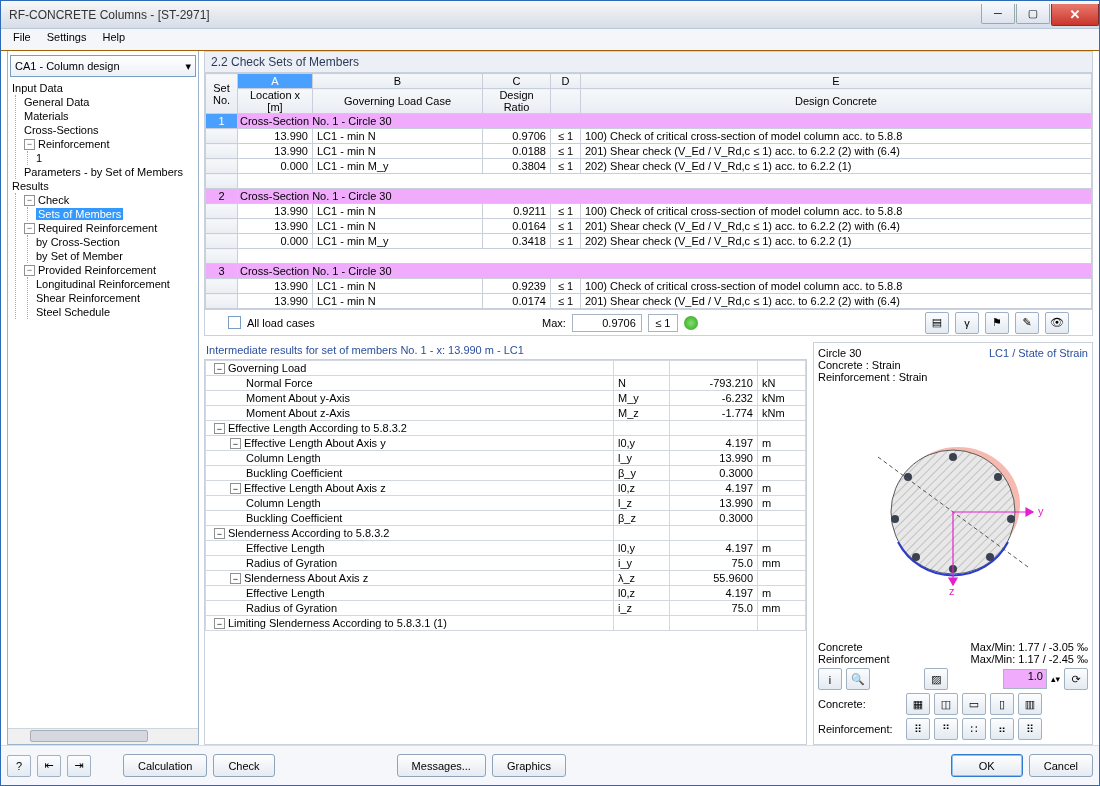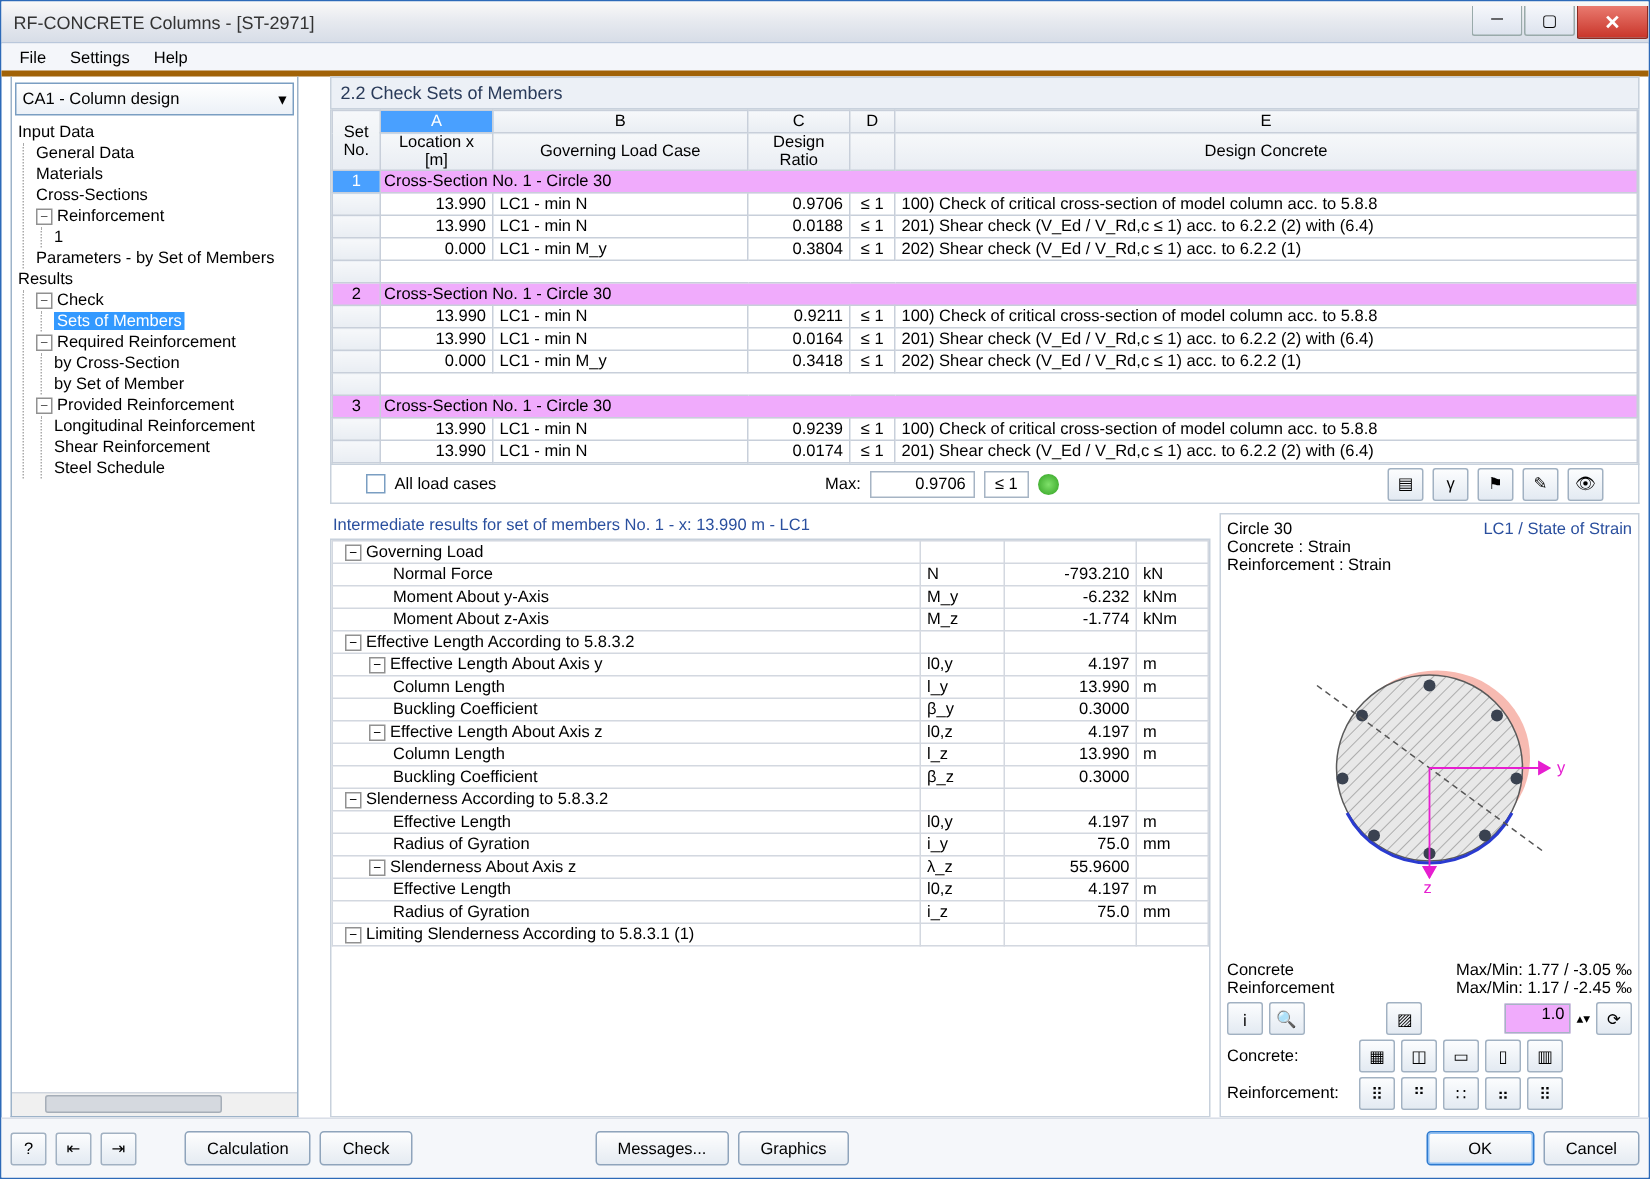--- a/index.html
+++ b/index.html
@@ -3,33 +3,33 @@
 <meta charset="utf-8">
 <style>
 *{box-sizing:border-box;margin:0;padding:0;font-family:"Segoe UI",Tahoma,sans-serif;font-size:11px;color:#000}
 body{background:#fff;overflow:hidden}
 .window{width:1100px;height:786px;border:1px solid #2d6ab8;display:flex;flex-direction:column;background:#fff}
 .titlebar{height:28px;background:linear-gradient(#faf9f8,#e6e9ef 50%,#d7dde7);display:flex;align-items:center;justify-content:space-between;padding-left:8px;border-bottom:1px solid #b9c7db}
 .titlebar .title{font-size:12px;color:#333}
 .winbtns{display:flex}
 .winbtn{width:34px;height:20px;display:flex;align-items:center;justify-content:center;border:1px solid #9aa;border-top:none;margin-left:1px;background:linear-gradient(#f5f7fb,#dde3ee);border-radius:0 0 2px 2px}
 .winbtn.close{width:48px;height:22px;background:linear-gradient(#e97a6f,#c9362b);border-color:#8c2b22;color:#fff;font-weight:bold;font-size:13px}
-.menubar{height:22px;display:flex;align-items:flex-end;padding:0 4px;background:#f4f6fa;border-bottom:4px solid #a16207}
+.menubar{height:22px;display:flex;align-items:flex-start;padding:0 4px;background:#f4f6fa;border-bottom:1px solid #a16207}
 .menubar span{padding:2px 8px;cursor:default}
 .content{flex:1;display:flex;min-height:0;padding:0 6px}
 .left{width:192px;display:flex;flex-direction:column;border:1px solid #9db3c9;border-top:none}
 .combo{height:22px;border:1px solid #7a9ec2;margin:4px 2px 2px 2px;display:flex;align-items:center;justify-content:space-between;padding:0 4px;background:linear-gradient(#fff,#ecf1f7)}
 .tree{flex:1;overflow:auto;padding:2px 2px 0 2px;background:#fff}
 .tree .node{white-space:nowrap;padding:1px 2px;display:flex;align-items:center}
 .tree .exp{width:11px;height:11px;border:1px solid #919191;display:inline-flex;align-items:center;justify-content:center;font-size:9px;line-height:1;margin-right:3px;background:#fff;color:#555}
 .tree .sel{background:#3399ff;color:#fff;padding:0 2px}
 .tree .dots{border-left:1px dotted #aaa;margin-left:5px;padding-left:6px}
 .hscroll{height:16px;border-top:1px solid #cfd5de;background:#f0f0f0;position:relative}
 .hscroll .thumb{position:absolute;left:22px;top:1px;height:12px;width:118px;background:#d5d9df;border:1px solid #a6aeb8;border-radius:2px}
-.right{flex:1;display:flex;flex-direction:column;margin-left:21px;min-width:0}
+.right{flex:1;display:flex;flex-direction:column;margin-left:5px;min-width:0}
 .panelTitle{background:#ecf0f6;padding:3px 6px;border:1px solid #c8d1dc;color:#2a3b5a;font-size:12px}
 .gridwrap{border:1px solid #c8d1dc;border-top:none}
 .grid{width:100%;border-collapse:collapse}
 .grid th,.grid td{border:1px solid #c8cfda;padding:0 4px;height:15px;font-size:11px;background:#fff}
 .grid th{background:linear-gradient(#f6f8fa,#e9edf3);text-align:center;font-weight:normal}
 .grid th.colA{background:#49a0ff;color:#fff}
 .grid .rowhead{background:linear-gradient(#f6f8fa,#e9edf3);text-align:center;width:32px}
 .grid .rowhead.sel{background:#49a0ff;color:#fff}
 .grid .section td{background:#f0abfc}
 .grid .num{text-align:right}

